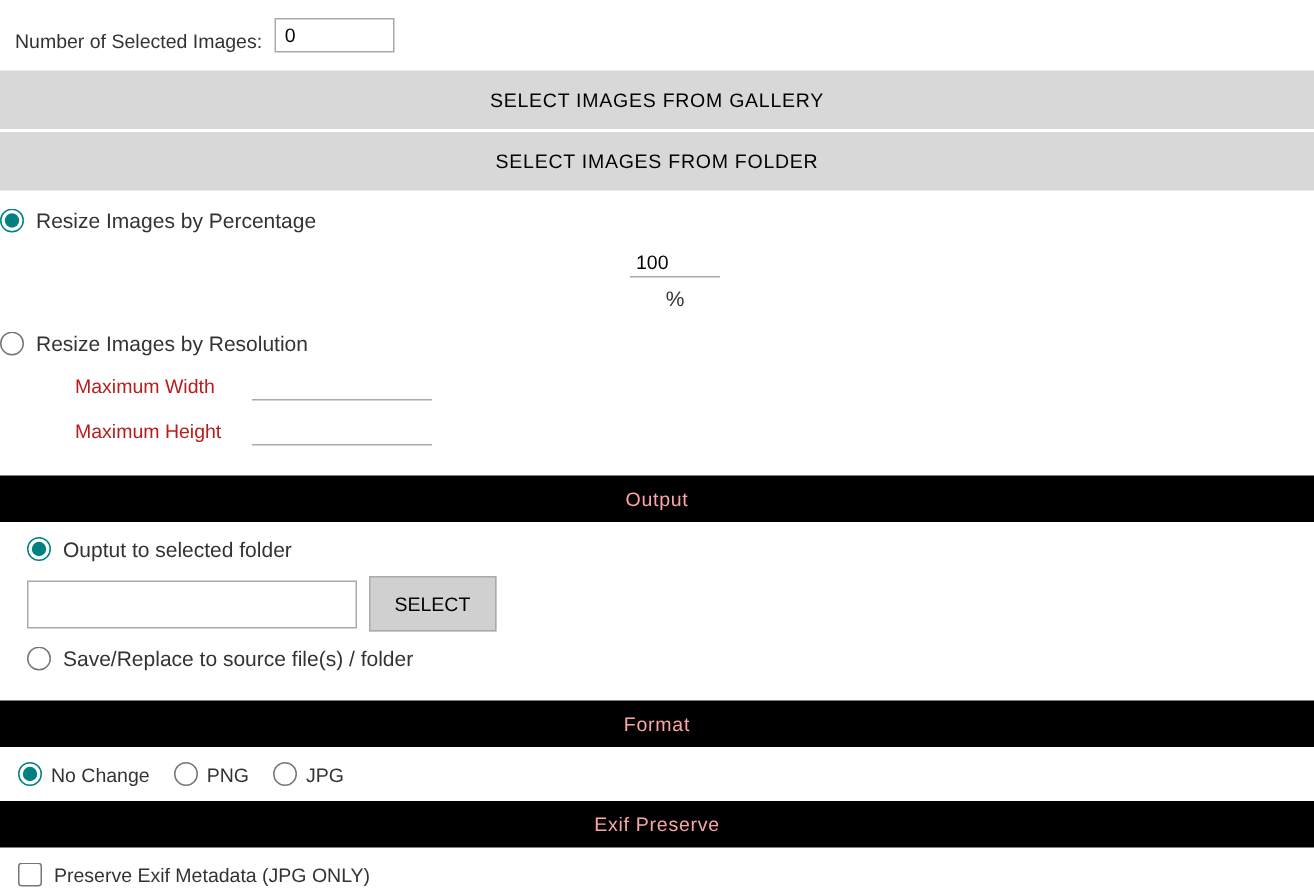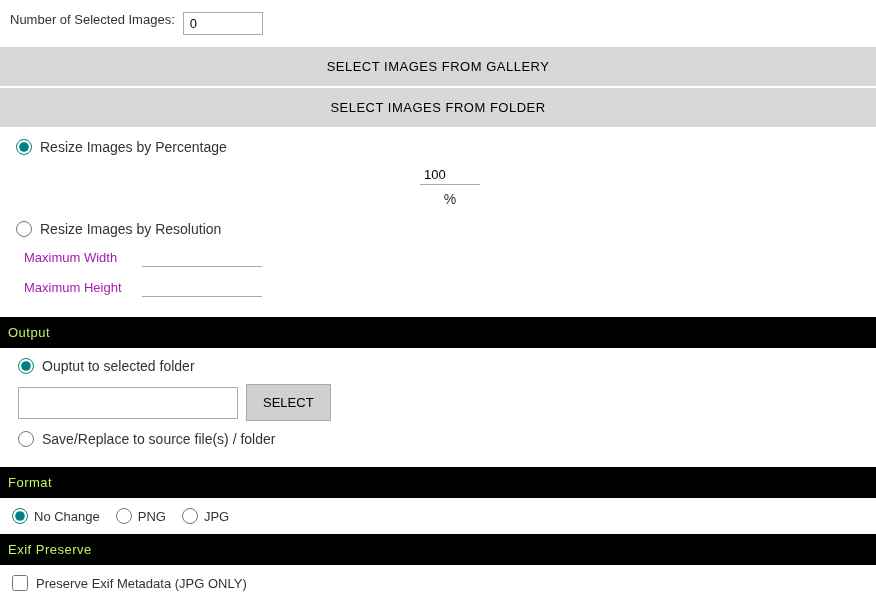--- a/index.html
+++ b/index.html
@@ -10,21 +10,21 @@
     body {
       font-family: Arial, sans-serif;
       font-size: 14px;
       background: #fff;
       width: 876px;
       min-height: 592px;
       color: #333;
     }
     .top-row {
       display: flex;
-      align-items: flex-start;
+      align-items: flex-end;
       padding: 12px 10px;
       gap: 8px;
     }
     .top-row label {
       font-size: 13px;
     }
     .top-row input[type="text"] {
       border: 1px solid #aaa;
       padding: 3px 6px;
       font-size: 13px;
@@ -37,21 +37,21 @@
       background: #d8d8d8;
       border: none;
       font-size: 13px;
       font-weight: normal;
       letter-spacing: 0.5px;
       cursor: pointer;
       text-align: center;
       margin-bottom: 2px;
     }
     .section {
-      padding: 10px 16px;
+      padding: 10px 0;
     }
     .radio-row {
       display: flex;
       align-items: center;
       gap: 8px;
       margin-bottom: 10px;
     }
     .radio-row input[type="radio"] {
       accent-color: #008080;
       width: 16px;
@@ -79,34 +79,35 @@
     .field-row {
       display: flex;
       align-items: center;
       gap: 8px;
       margin-bottom: 10px;
       margin-left: 8px;
     }
     .field-row label {
       font-size: 13px;
       width: 110px;
-      color: #a21caf;
+      color: #b91c1c;
+      margin-left: 42px;
     }
     .field-row input[type="text"] {
       border: none;
       border-bottom: 1px solid #aaa;
       width: 120px;
       font-size: 13px;
       padding: 2px 4px;
       outline: none;
     }
     .section-header {
       background: #000;
-      color: #bef264;
-      text-align: left;
+      color: #fca5a5;
+      text-align: center;
       padding: 8px;
       font-size: 13px;
       letter-spacing: 0.5px;
     }
     .output-section {
       padding: 10px 18px;
     }
     .output-folder-row {
       display: flex;
       align-items: center;

